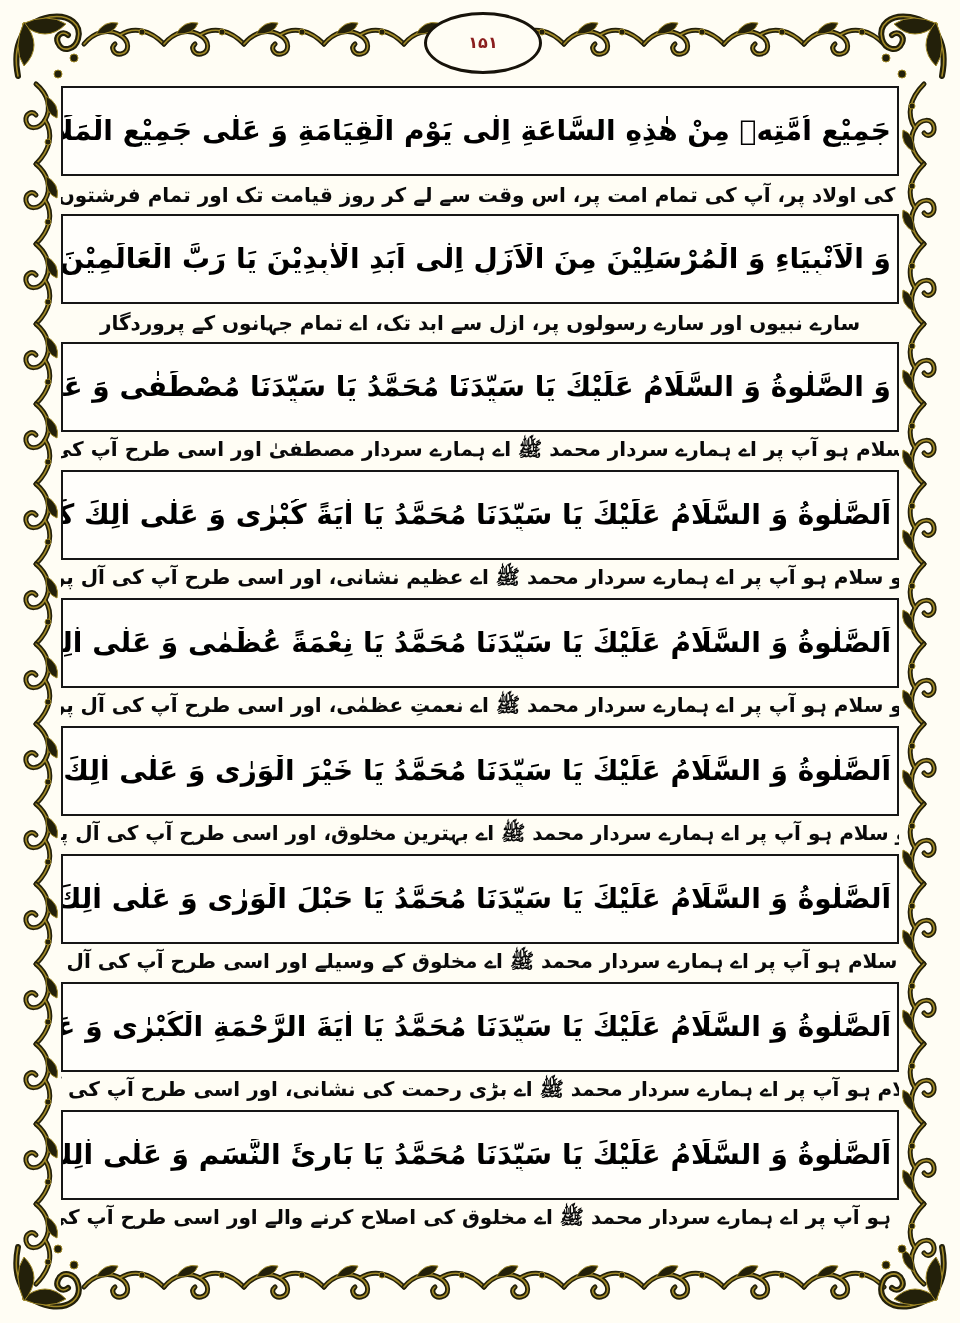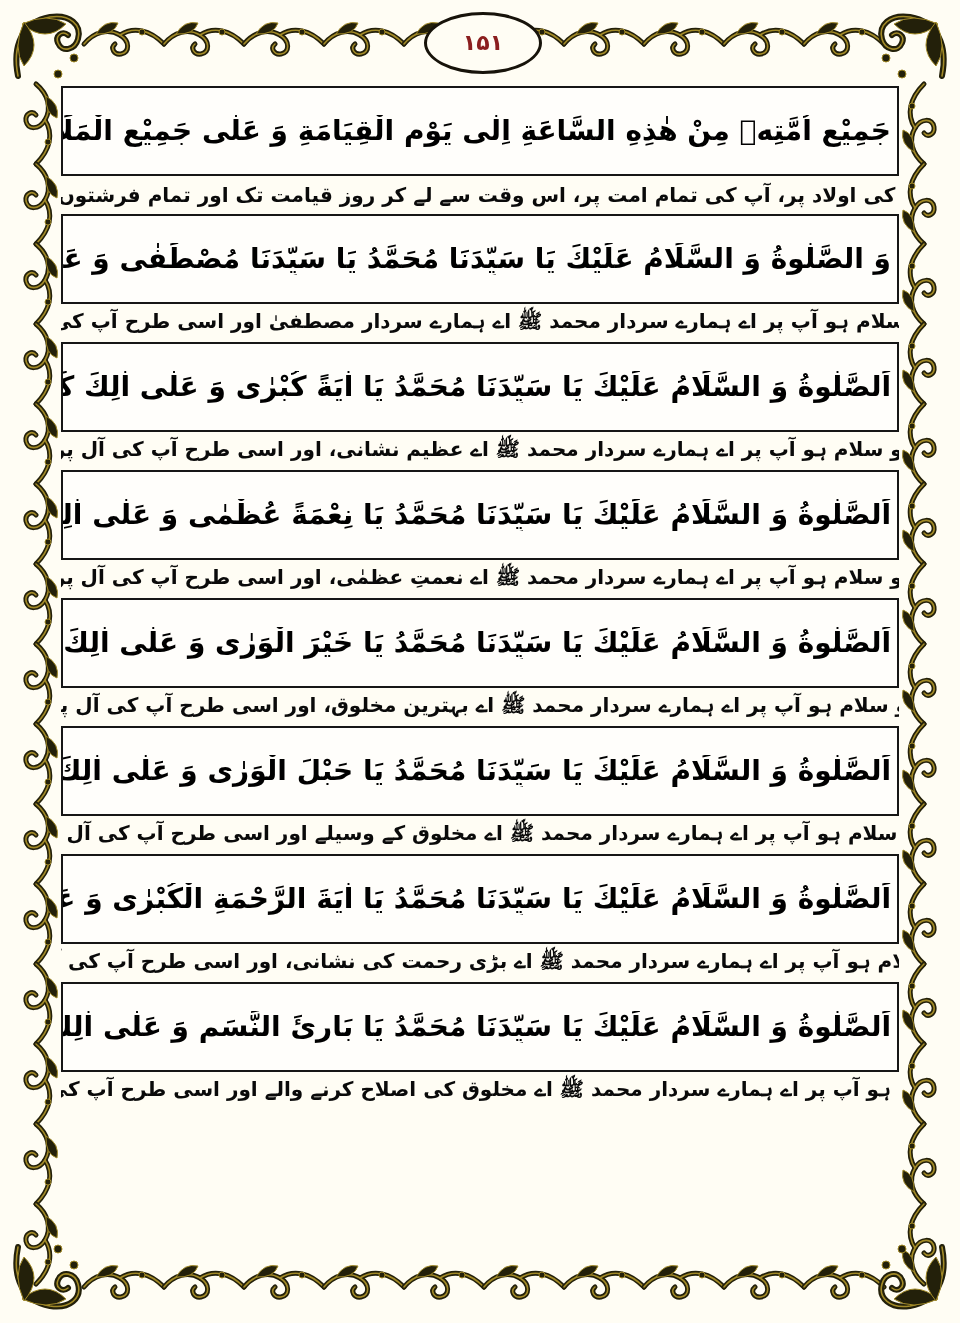--- a/index.html
+++ b/index.html
@@ -13,21 +13,21 @@
   .vine-dark{fill:none;stroke:#23200a;stroke-width:5;stroke-linecap:round;}
   .vine-gold{fill:none;stroke:#a28a28;stroke-width:1.6;stroke-linecap:round;}
   .orn-fill{fill:#23200a;stroke:#a28a28;stroke-width:1;}
   
   .cartouche{
     position:absolute;left:424px;top:12px;width:112px;height:56px;
     border:3px solid #17130a;border-radius:50%;background:#fffdf4;
     display:flex;align-items:center;justify-content:center;z-index:2;
   }
   .page-number{
-    font-size:22px;font-weight:bold;color:#8b1e1e;direction:rtl;line-height:1;
+    font-size:16px;font-weight:bold;color:#8b1e1e;direction:rtl;line-height:1;
   }
   
   .content{position:absolute;left:61px;top:86px;width:838px;z-index:1;}
   .arabic-box{
     box-sizing:border-box;height:90px;border:2px solid #161616;background:#fffefb;
     display:flex;align-items:center;justify-content:center;
   }
   .arabic-text{
     direction:rtl;text-align:center;white-space:nowrap;
     font-size:28px;font-weight:bold;color:#000;line-height:1.15;
@@ -125,20 +125,26 @@
 
   <div class="content">
 
     <div class="section">
       <div class="arabic-box">
         <div class="arabic-text">جَمِيْعِ اُمَّتِهٖ مِنْ هٰذِهِ السَّاعَةِ اِلٰى يَوْمِ الْقِيَامَةِ وَ عَلٰى جَمِيْعِ الْمَلَائِكَةِ</div>
       </div>
       <div class="urdu-caption">آپ کی اولاد پر، آپ کی تمام امت پر، اس وقت سے لے کر روز قیامت تک اور تمام فرشتوں پر</div>
     </div>
 
+    <div class="section">
+      <div class="arabic-box">
+        <div class="arabic-text">وَ الْاَنْبِيَاءِ وَ الْمُرْسَلِيْنَ مِنَ الْاَزَلِ اِلٰى اَبَدِ الْاٰبِدِيْنَ يَا رَبَّ الْعَالَمِيْنَ</div>
+      </div>
+      <div class="urdu-caption">سارے نبیوں اور سارے رسولوں پر، ازل سے ابد تک، اے تمام جہانوں کے پروردگار</div>
+    </div>
 
     <div class="section">
       <div class="arabic-box">
         <div class="arabic-text">وَ الصَّلٰوةُ وَ السَّلَامُ عَلَيْكَ يَا سَيِّدَنَا مُحَمَّدُ يَا سَيِّدَنَا مُصْطَفٰى وَ عَلٰى اٰلِكَ كَذٰلِكَ</div>
       </div>
       <div class="urdu-caption">اور درود و سلام ہو آپ پر اے ہمارے سردار محمد ﷺ اے ہمارے سردار مصطفیٰ اور اسی طرح آپ کی آل پر بھی</div>
     </div>
 
     <div class="section">
       <div class="arabic-box">

